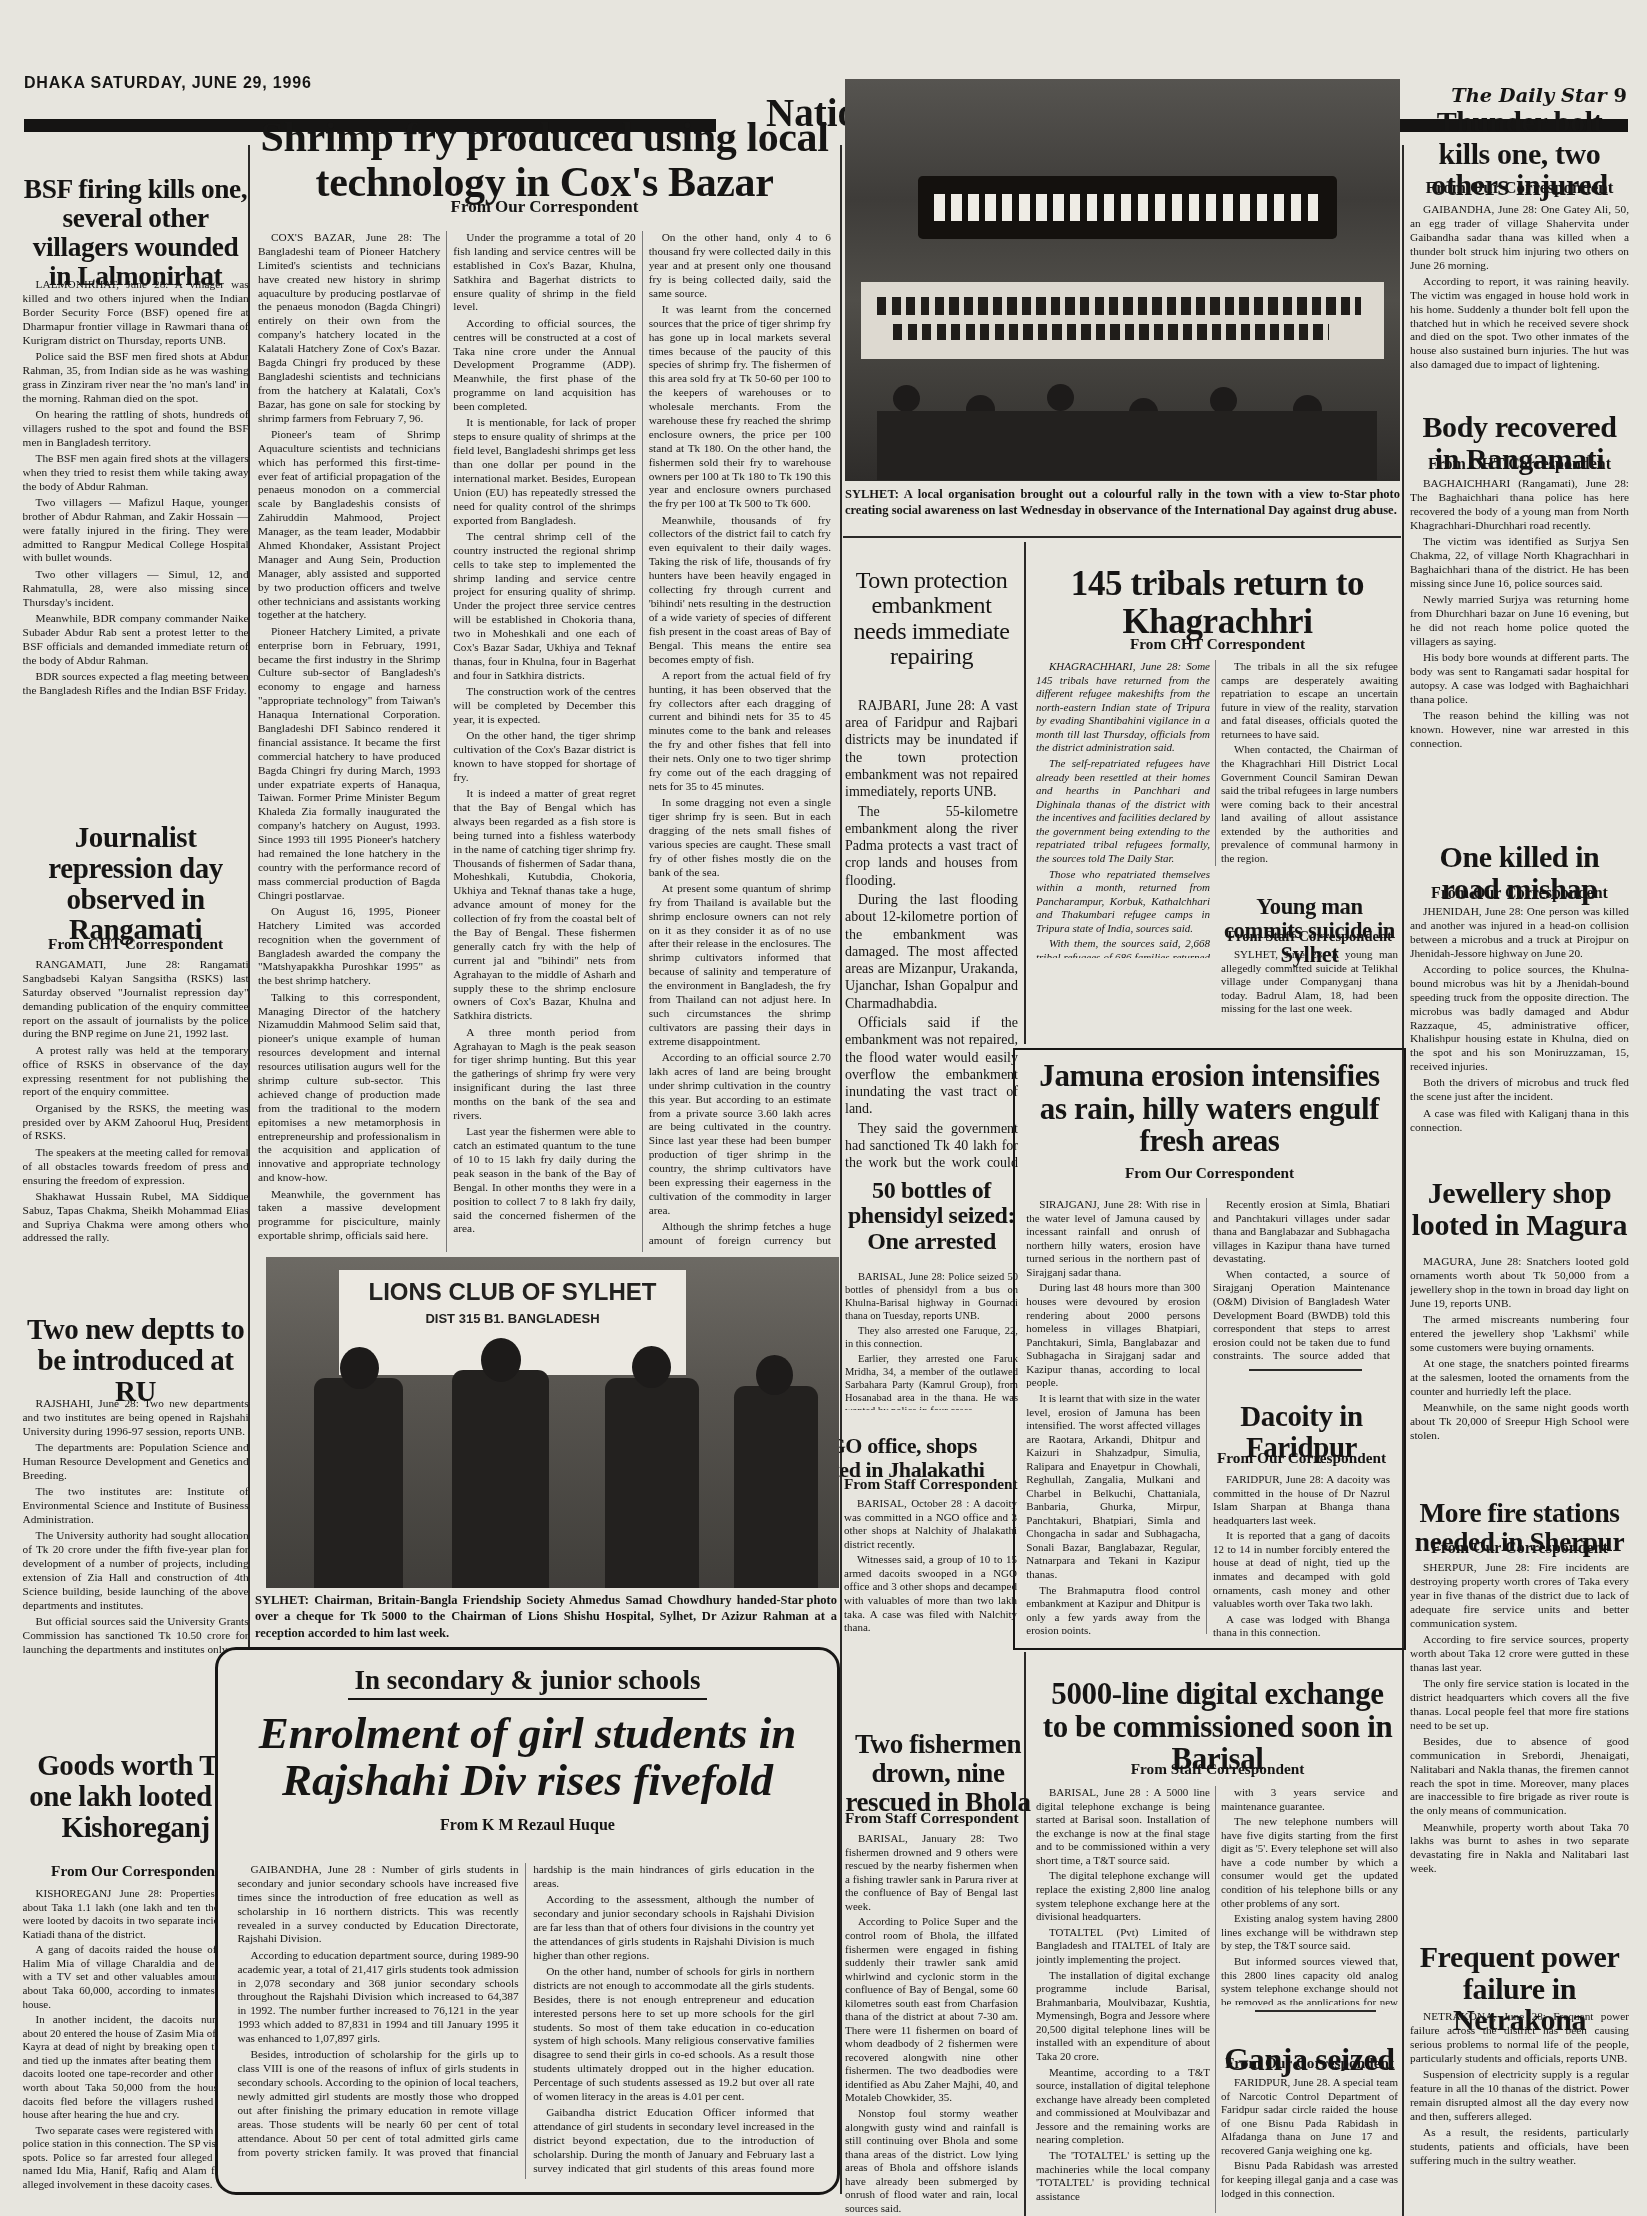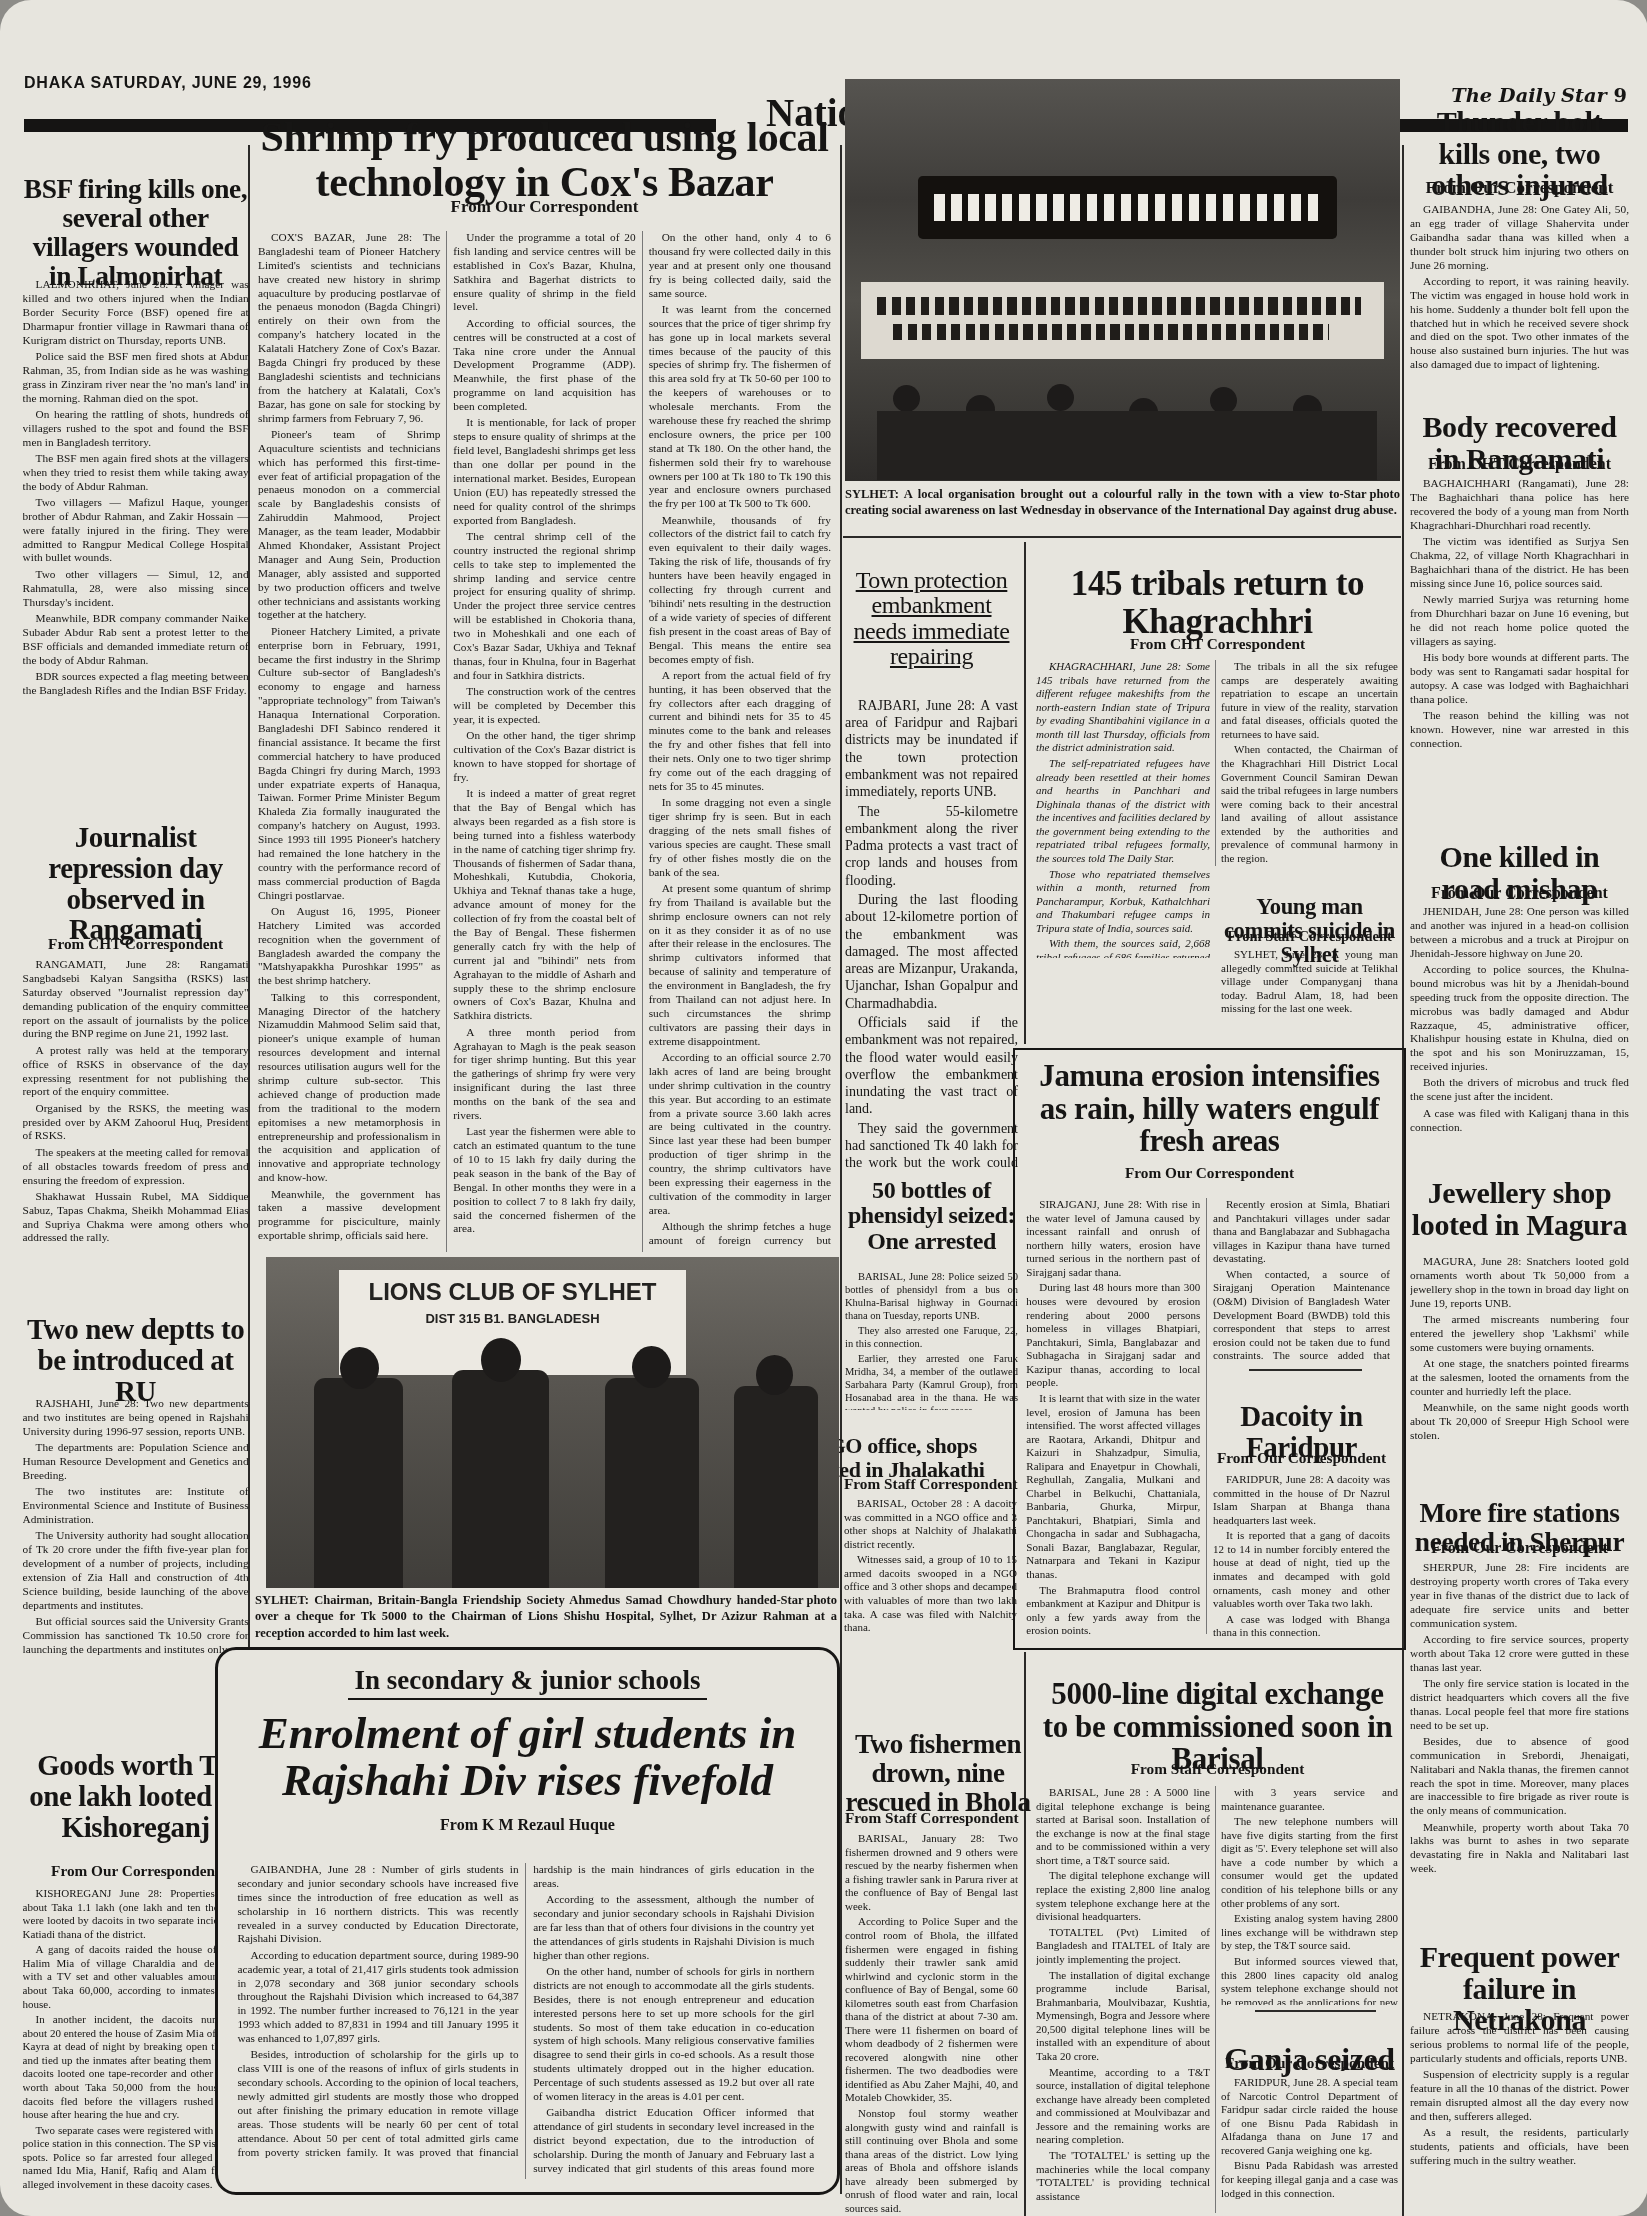--- a/index.html
+++ b/index.html
@@ -1,17 +1,17 @@
 <!DOCTYPE html>
 <html style="font-size:13px"><head>
 <meta charset="utf-8">
 <style>
   html,body{margin:0;padding:0;background:#8d8c88;}
   .page{position:relative;width:1648px;height:2216px;background:#e7e5de;overflow:hidden;
-        font-family:"Liberation Serif",serif;color:#161514;border-radius:31px;}
+        font-family:"Liberation Serif",serif;color:#161514;}
   .abs{position:absolute;}
   .headline{font-family:"Liberation Serif",serif;font-weight:bold;text-align:center;line-height:1.06;letter-spacing:-0.4px;}
   .hl-light{font-weight:normal;}
   .byline{font-weight:bold;text-align:center;font-size:15.3px;line-height:1.1;}
   .bodytext{font-size:11.3px;line-height:1.23;text-align:justify;overflow:hidden;}
   .bodytext p{margin:0 0 2.4px 0;text-indent:13px;}
   .cols3{column-count:3;column-gap:13px;column-rule:0.8px solid #777;column-fill:auto;height:100%;}
   .cols2{column-count:2;column-gap:14.5px;column-rule:0.8px solid #777;column-fill:auto;height:100%;}
   .vrule{position:absolute;width:1.6px;background:#2b2a28;}
   .hrule{position:absolute;height:1.6px;background:#2b2a28;}
@@ -151,21 +151,21 @@
     <div class="head" style="left:448px;top:316px;width:29px;height:29px;"></div>
     <div class="figure" style="left:32px;top:332px;width:500px;height:69px;border-radius:0;"></div>
   </figure>
   <div class="abs caption" style="left:845px;top:486px;width:555px;">
     <span class="credit">-Star photo</span>
     <span>SYLHET: A local organisation brought out a colourful rally in the town with a view to creating social awareness on last Wednesday in observance of the International Day against drug abuse.</span>
   </div>
   <div class="hrule" style="left:843px;top:536px;width:558px;"></div>
 
   <section>
-    <h2 class="abs headline hl-light" style="left:845px;top:548px;width:173px;font-size:24px;text-decoration:underline;">Town protection embankment needs immediate repairing</h2>
+    <h2 class="abs headline hl-light" style="left:845px;top:548px;width:173px;font-size:24px;">Town protection embankment needs immediate repairing</h2>
     <div class="abs bodytext" style="left:845px;top:697px;width:173px;height:476px;font-size:14px;">
         <p>RAJBARI, June 28: A vast area of Faridpur and Rajbari districts may be inundated if the town protection embankment was not repaired immediately, reports UNB.</p>
         <p>The 55-kilometre embankment along the river Padma protects a vast tract of crop lands and houses from flooding.</p>
         <p>During the last flooding about 12-kilometre portion of the embankment was damaged. The most affected areas are Mizanpur, Urakanda, Ujanchar, Ishan Gopalpur and Charmadhabdia.</p>
         <p>Officials said if the embankment was not repaired, the flood water would easily overflow the embankment inundating the vast tract of land.</p>
         <p>They said the government had sanctioned Tk 40 lakh for the work but the work could not be started due to nonavailability of the fund.</p>
         <p>A plan was taken to repair the embankment under Food for Works Programme and an allocation of 1200 metric tons of wheat was placed. But the government sanctioned 850 metric tons which in turn would be available at the end of the calendar year.</p>
         <p>Local leaders demanded immediate steps for repairing of the embankment so that the flood water could not damage the standing crops and property of a large number of people.</p>
       </div>
   </section>

